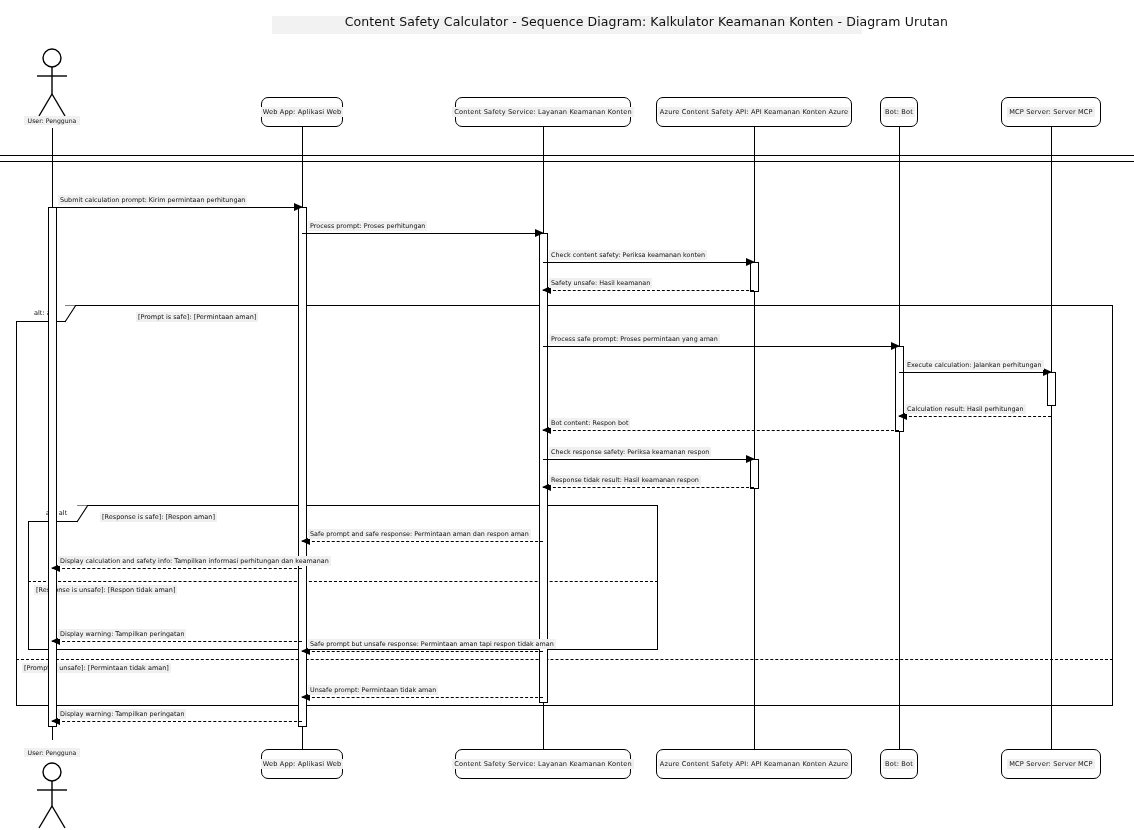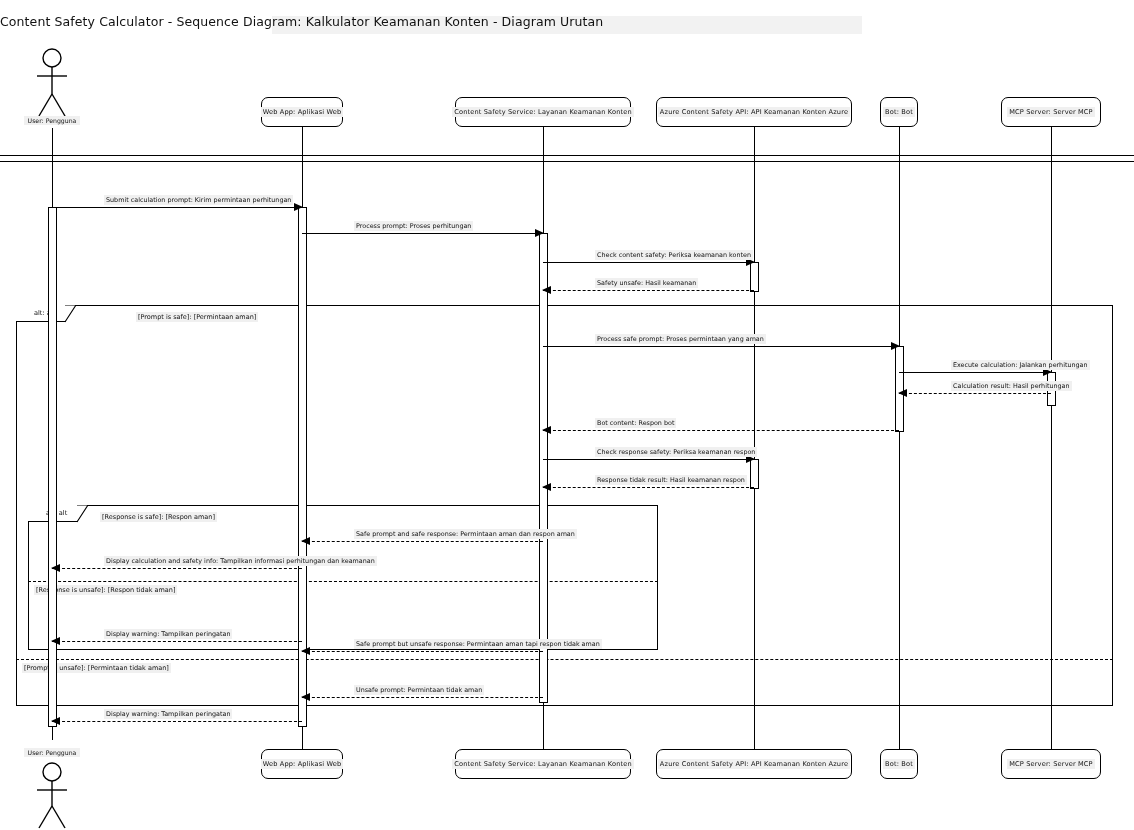--- a/index.html
+++ b/index.html
@@ -7,21 +7,21 @@
   body {
     width:1134px; height:830px;
     background:#ffffff;
     font-family:"DejaVu Sans", sans-serif;
     position:relative;
     overflow:hidden;
   }
   #diagram { position:absolute; inset:0; }
   .title {
     position:absolute; left:0; top:14px; width:948px;
-    text-align:left; font-size:12.5px; color:#111;
+    text-align:right; font-size:12.5px; color:#111;
     background:transparent; letter-spacing:0.1px;
   }
   .title-bg {
     position:absolute; top:16px; left:272px; width:590px; height:18px;
     background:#f2f2f2; z-index:0;
   }
 
   
   .lifeline {
     position:absolute; width:1px; background:#000; top:0;
@@ -76,21 +76,21 @@
   }
   .msg.left .head {
     left:-1px;
     border-top:4.5px solid transparent; border-bottom:4.5px solid transparent;
     border-right:9px solid #000;
   }
   .msg .label {
     position:absolute; bottom:3px; font-size:6.4px; color:#111;
     background:#f0f0f0; padding:1px 2px; white-space:nowrap;
   }
-  .msg .label.l-left { left:6px;margin-left:46px; }
+  .msg .label.l-left { left:6px; }
 
   
   .frag { position:absolute; border:1.1px solid #000; background:transparent; }
   .frag-tab {
     position:absolute; left:0; top:0; height:17px;
     border-right:1.1px solid #000; border-bottom:1.1px solid #000;
     background:#fff;
     display:flex; align-items:center;
   }
   .frag-tab .op {
@@ -238,21 +238,21 @@
       <div class="msg right" style="left: 543px; top: 346px; width: 356px;">
         <div class="line"></div>
         <div class="head"></div>
         <div class="label l-left">Process safe prompt: Proses permintaan yang aman</div>
       </div>
       <div class="msg right" style="left: 899px; top: 372px; width: 152px;">
         <div class="line"></div>
         <div class="head"></div>
         <div class="label l-left">Execute calculation: Jalankan perhitungan</div>
       </div>
-      <div class="msg left dashed" style="left: 899px; top: 393px; width: 152px;">
+      <div class="msg left dashed" style="left: 899px; top: 416px; width: 152px;">
         <div class="line"></div>
         <div class="head"></div>
         <div class="label l-left">Calculation result: Hasil perhitungan</div>
       </div>
       <div class="msg left dashed" style="left: 543px; top: 430px; width: 356px;">
         <div class="line"></div>
         <div class="head"></div>
         <div class="label l-left">Bot content: Respon bot</div>
       </div>
       <div class="msg right" style="left: 543px; top: 459px; width: 211px;">

